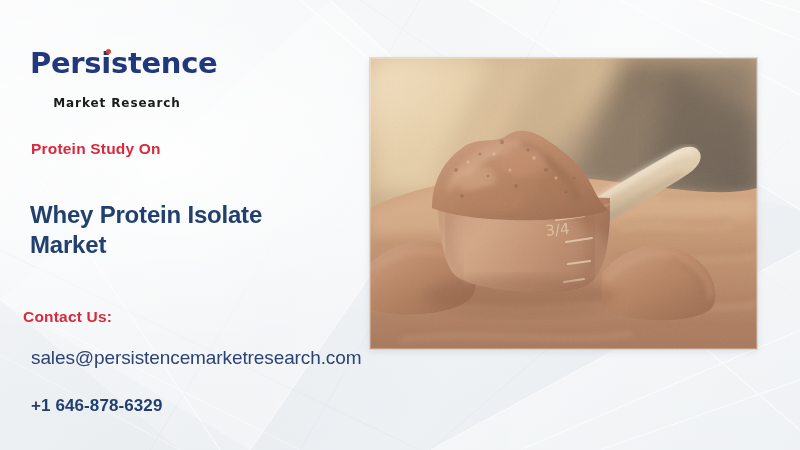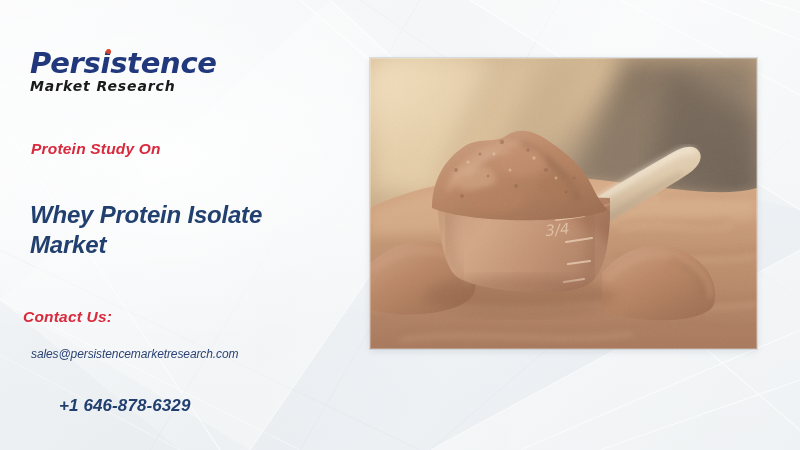--- a/index.html
+++ b/index.html
@@ -12,21 +12,20 @@
     overflow: hidden;
     font-family: "Liberation Sans", sans-serif;
   }
 
   .slide {
     position: relative;
     width: 800px;
     height: 450px;
     background: #fde047;
     overflow: hidden;
-    font-style: italic;
   }
 
   
   .bg-base {
     position: absolute;
     inset: 0;
     background:
       linear-gradient(118deg, #fafbfc 0%, #eef1f3 42%, #f4f6f7 62%, #e9edf0 100%);
   }
   .bg-poly {
@@ -65,26 +64,26 @@
     left: 76px;
     top: 1px;
     width: 5px;
     height: 5px;
     border-radius: 50%;
     background: #d8442e;
   }
   .logo-sub {
     font-family: "DejaVu Sans", sans-serif;
     font-weight: bold;
-    font-size: 14px;
+    font-size: 12px;
     line-height: 14px;
     color: #1a1a1a;
     letter-spacing: 0.9px;
-    text-align: left;
-    margin-top: 1px;
+    text-align: center;
+    margin-top: 18px;
     padding-right: 1px;
     white-space: nowrap;
   }
 
   
   .eyebrow {
     position: absolute;
     left: 31px;
     top: 140px;
     font-size: 15.5px;
@@ -111,36 +110,35 @@
     font-size: 15.5px;
     font-weight: bold;
     color: #d9293c;
     letter-spacing: 0.2px;
     white-space: nowrap;
   }
   .contact-email {
     position: absolute;
     left: 31px;
     top: 347px;
-    font-size: 12px;
+    font-size: 19px;
     font-weight: normal;
     color: #2a4374;
     letter-spacing: -0.1px;
     white-space: nowrap;
   }
   .contact-phone {
     position: absolute;
     left: 31px;
     top: 396px;
     font-size: 17px;
     font-weight: bold;
     color: #22406f;
     letter-spacing: 0.1px;
     white-space: nowrap;
-    margin-left: 28px;
   }
 
   
   .photo-frame {
     position: absolute;
     left: 370px;
     top: 58px;
     width: 387px;
     height: 291px;
     box-shadow: 0 0 0 1px rgba(190,200,210,0.55), 0 2px 7px rgba(90,105,120,0.16);

